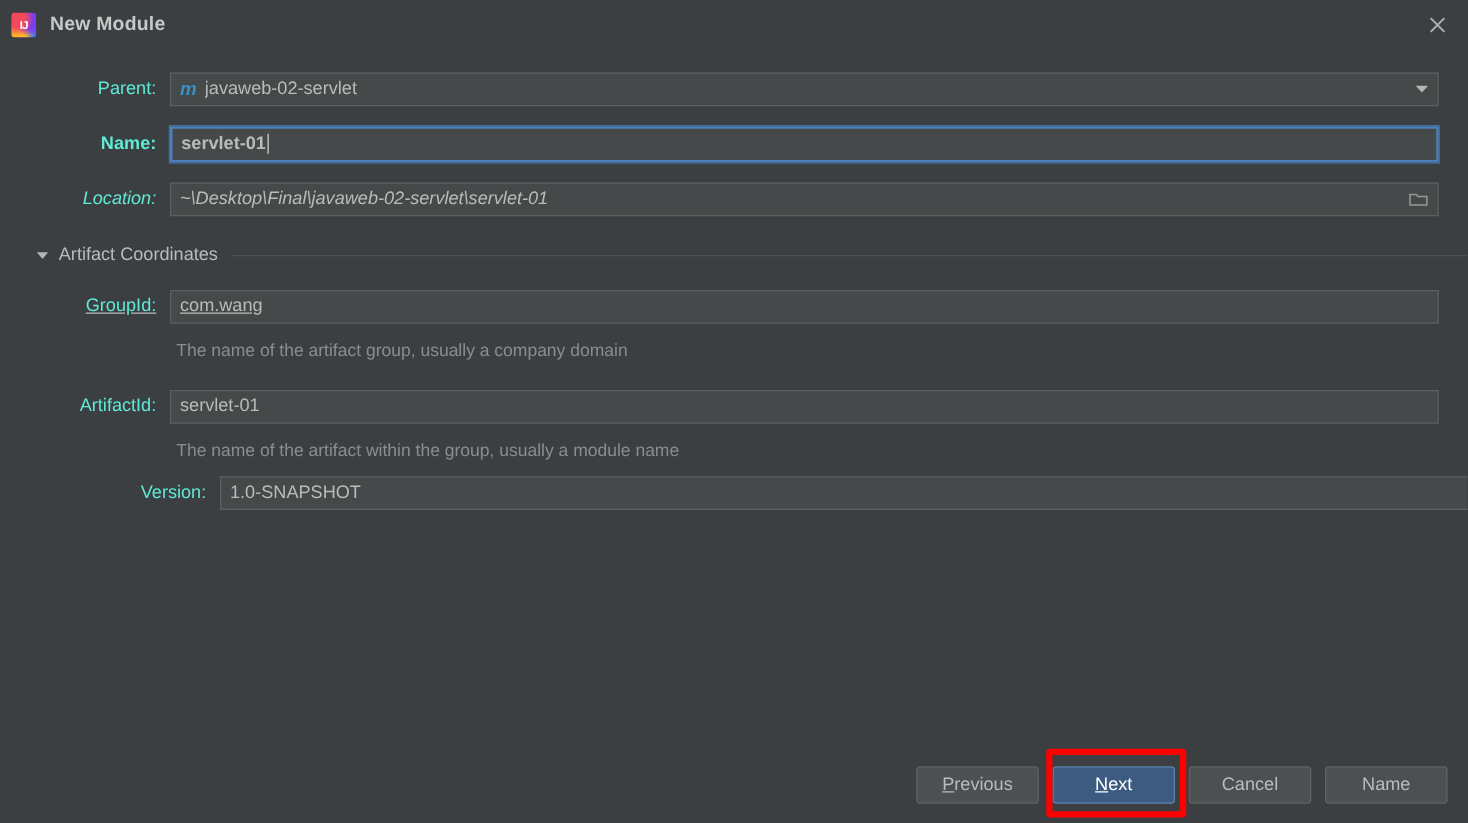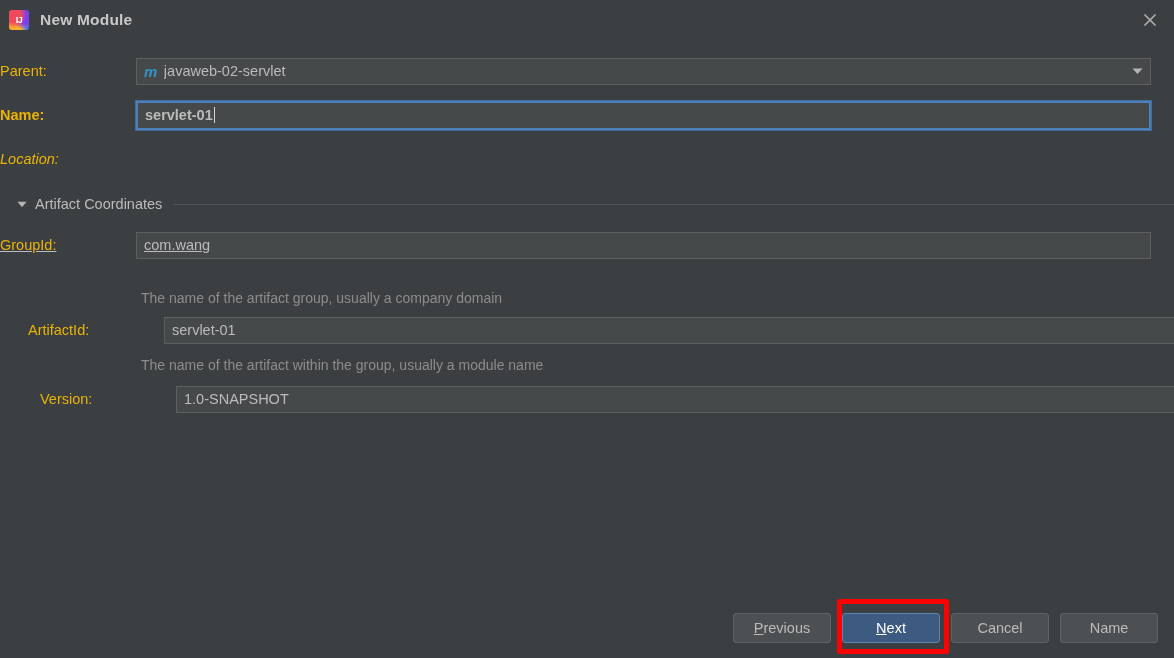--- a/index.html
+++ b/index.html
@@ -73,22 +73,23 @@
     width: 1174px;
   }
   .row {
     display: flex;
     align-items: center;
     height: 30px;
     margin-bottom: 0;
   }
   .row-label {
     width: 136px;
+    text-align: right;
     padding-right: 11px;
-    color: #eab308;
+    color: #5eead4;
     font-size: 14.5px;
     flex: 0 0 136px;
     white-space: nowrap;
   }
 
   .field {
     position: relative;
     height: 27px;
     background: #45494a;
     border: 1px solid #5e6060;
@@ -143,21 +144,21 @@
     align-items: center;
     justify-content: center;
     cursor: pointer;
   }
 
   
   .section {
     display: flex;
     align-items: center;
     margin-top: 22px;
-    padding-left: 17px;
+    padding-left: 29px;
   }
   .section .tri {
     margin-right: 8px;
     display: flex;
     align-items: center;
   }
   .section .sec-title {
     color: #bbbbbb;
     font-size: 14.5px;
     white-space: nowrap;
@@ -258,41 +259,49 @@
   <div class="row" style="margin-top:14px;font-weight:bold;">
     <div class="row-label">Name:</div>
     <div class="field wide focused">
       <span class="val">servlet-01</span>
         <span class="caret"></span>
     </div>
   </div>
 
   <div class="row" style="margin-top:14px;font-style:italic;">
     <div class="row-label">Location:</div>
+    <div class="field wide">
+      <span class="val">~\Desktop\Final\javaweb-02-servlet\servlet-01</span>
+      <span class="folder-btn">
+        <svg width="16" height="13" viewBox="0 0 16 13">
+          <path d="M1 2.5 L6 2.5 L7.3 4.2 L14.5 4.2 L14.5 11 L1 11 Z" fill="none" stroke="#9a9a9a" stroke-width="1.2"></path>
+        </svg>
+      </span>
+    </div>
   </div>
 
   <div class="section">
     <span class="tri">
       <svg width="10" height="7" viewBox="0 0 10 7">
         <path d="M0.5 0.8 L9.5 0.8 L5 6.2 Z" fill="#b5b5b5"></path>
       </svg>
     </span>
     <span class="sec-title">Artifact Coordinates</span>
     <span class="sep"></span>
   </div>
 
   <div class="row" style="margin-top:18px;text-decoration:underline;">
     <div class="row-label">GroupId:</div>
     <div class="field wide">
       <span class="val">com.wang</span>
     </div>
   </div>
-  <div class="hint" style="margin-top:25px;text-align:center;">The name of the artifact group, usually a company domain</div>
-
-  <div class="row" style="margin-top:4px;padding-left:28px;">
+  <div class="hint" style="margin-top:7px;text-align:center;">The name of the artifact group, usually a company domain</div>
+
+  <div class="row" style="margin-top:17px;">
     <div class="row-label">ArtifactId:</div>
     <div class="field wide">
       <span class="val">servlet-01</span>
     </div>
   </div>
   <div class="hint" style="margin-top:7px;">The name of the artifact within the group, usually a module name</div>
 
   <div class="row" style="margin-top:6px;padding-left:40px;">
     <div class="row-label">Version:</div>
     <div class="field wide">

